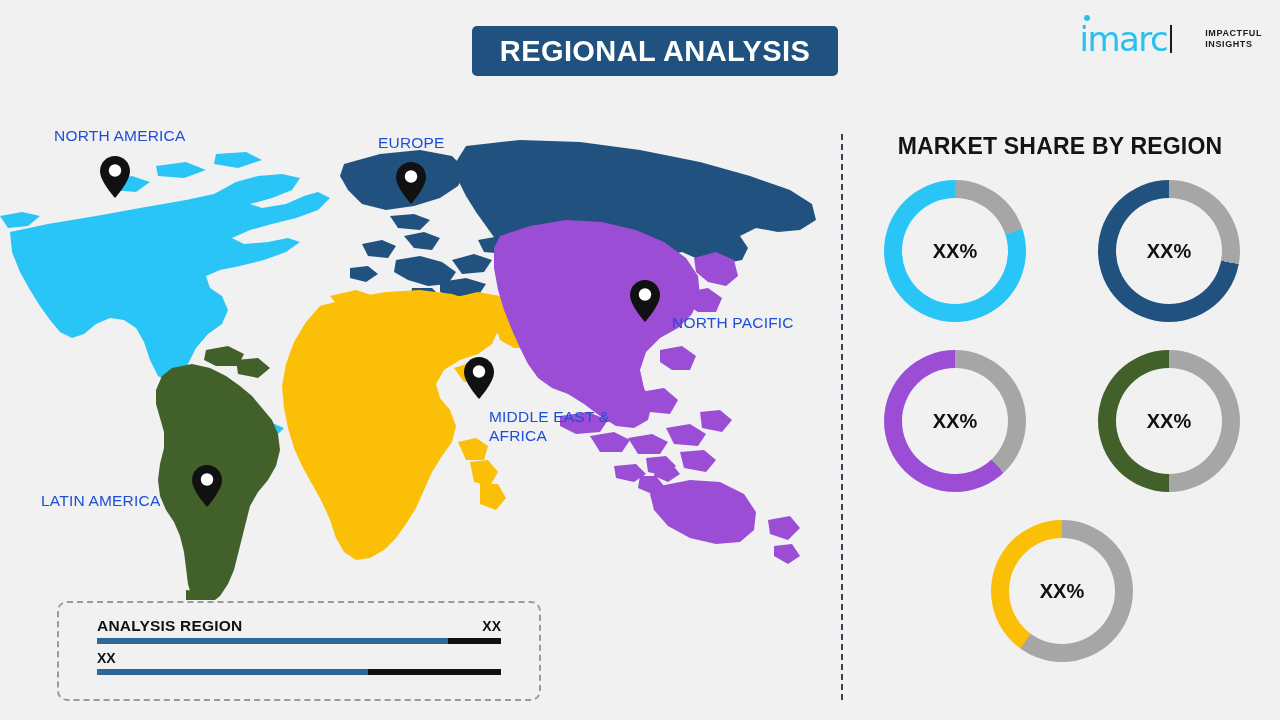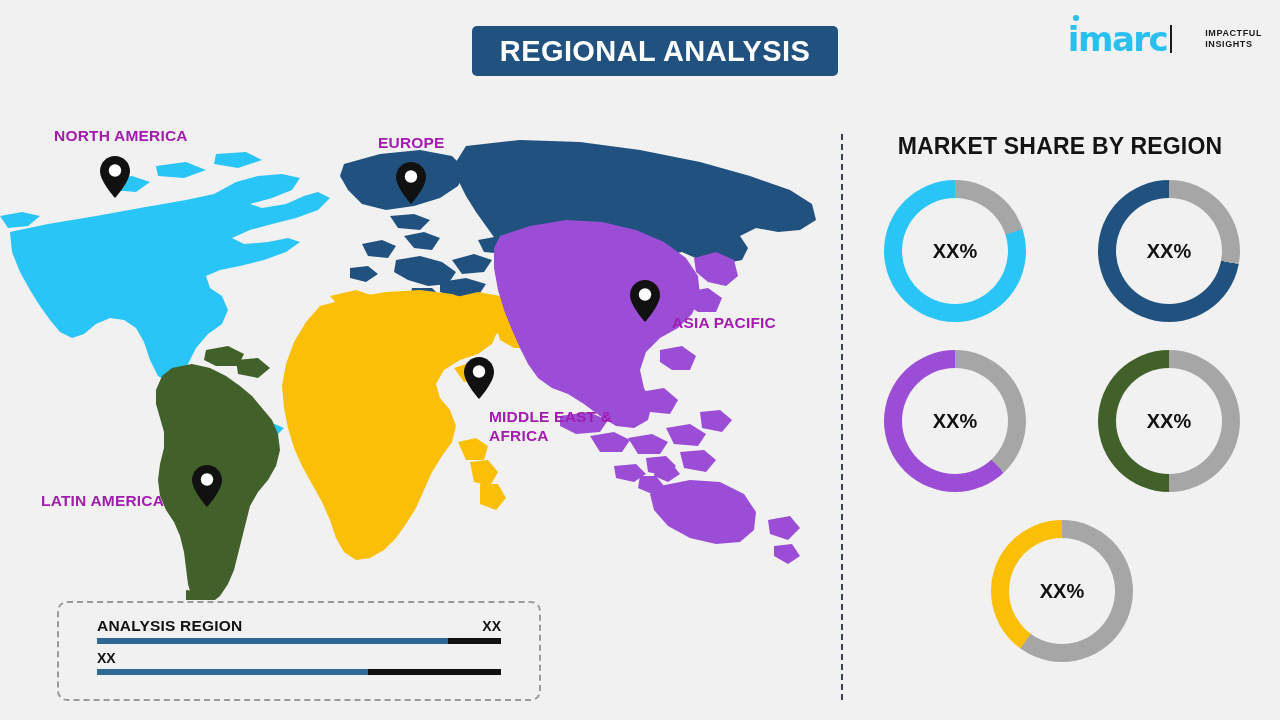--- a/index.html
+++ b/index.html
@@ -21,43 +21,43 @@
   }
   .title-banner span {
     color: #ffffff;
     font-size: 29px;
     font-weight: bold;
     letter-spacing: 0.4px;
   }
 
   
   .logo { position: absolute; right: 18px; top: 22px; display: flex; align-items: center; }
-  .logo-word { position: relative; font-size: 34px; font-weight: bold; color: #29c0f0; letter-spacing: -1.5px; line-height: 1; font-family: "DejaVu Sans", sans-serif; }
+  .logo-word { position: relative; font-size: 34px; font-weight: normal; color: #29c0f0; letter-spacing: -1.5px; line-height: 1; font-family: "DejaVu Sans", sans-serif; }
   .logo-dot { position: absolute; left: 5px; top: -7px; width: 6px; height: 6px; border-radius: 50%; background: #29c0f0; }
   .logo-bar { width: 2px; height: 28px; background: #1b1b1b; margin: 0 6px 0 3px; }
   .logo-tag { display: flex; flex-direction: column; justify-content: center; line-height: 1.25; }
   .logo-tag span { font-size: 9px; font-weight: bold; color: #1b1b1b; letter-spacing: 0.6px; padding-left: 27px; }
 
   
   .divider {
     position: absolute; left: 841px; top: 134px;
     width: 0; height: 566px;
     border-left: 2px dashed #3a4055;
   }
 
   
   .map-wrap { position: absolute; left: 0px; top: 120px; width: 820px; height: 480px; }
   .map-wrap svg { width: 100%; height: 100%; display: block; }
 
   
   .map-label {
     position: absolute;
     font-size: 15.5px;
-    font-weight: bold;
-    color: #a21caf;
+    font-weight: normal;
+    color: #1d4ed8;
     letter-spacing: 0.2px;
     line-height: 1.25;
     white-space: pre-line;
   }
   .lbl-na { left: 54px;  top: 126px; }
   .lbl-eu { left: 378px; top: 133px; }
   .lbl-ap { left: 672px; top: 313px; }
   .lbl-mea{ left: 477px; top: 407px; margin-left: 12px; }
   .lbl-la { left: 41px;  top: 491px; text-align: center; }
 
@@ -226,21 +226,21 @@
   </div>
   <div class="pin pin-la">
     <svg viewBox="0 0 30 42">
         <path d="M15 0C6.7 0 0 6.7 0 15c0 10.5 15 27 15 27s15-16.5 15-27C30 6.7 23.3 0 15 0z" fill="#111111"></path>
         <circle cx="15" cy="14.5" r="6.2" fill="#ffffff"></circle>
       </svg>
   </div>
 
   <div class="map-label lbl-na">NORTH AMERICA</div>
   <div class="map-label lbl-eu">EUROPE</div>
-  <div class="map-label lbl-ap">ASIA PACIFIC</div>
+  <div class="map-label lbl-ap">NORTH PACIFIC</div>
   <div class="map-label lbl-mea">MIDDLE EAST &amp;
 AFRICA</div>
   <div class="map-label lbl-la">LATIN AMERICA</div>
 
   <div class="legend">
     <div class="legend-row">
       <div class="legend-head">
         <span class="legend-name">ANALYSIS REGION</span>
         <span class="legend-val">XX</span>
       </div>

